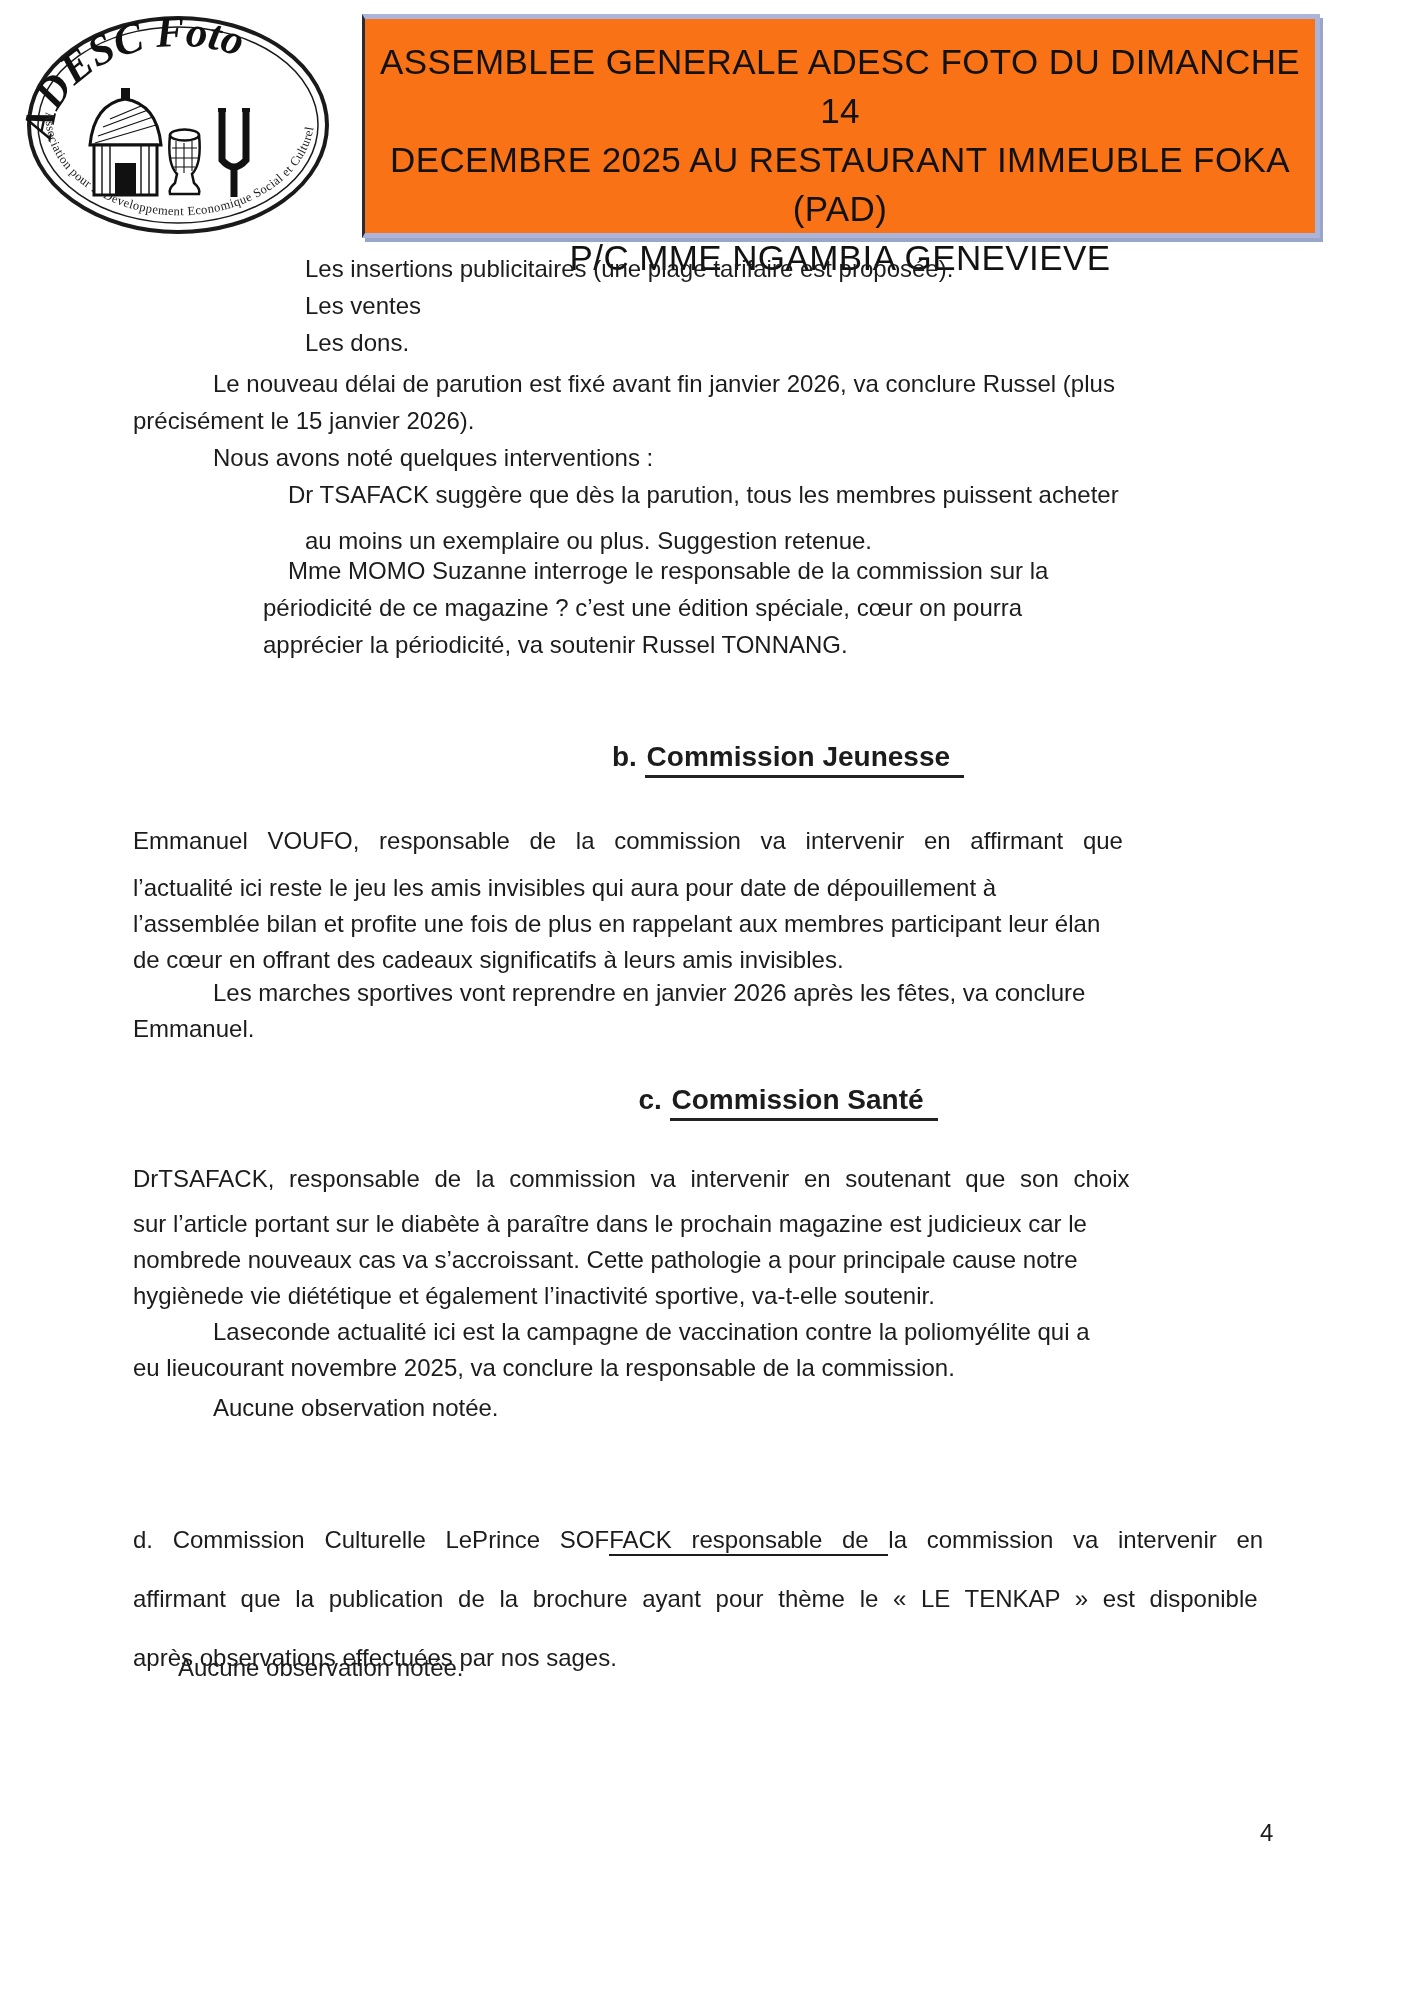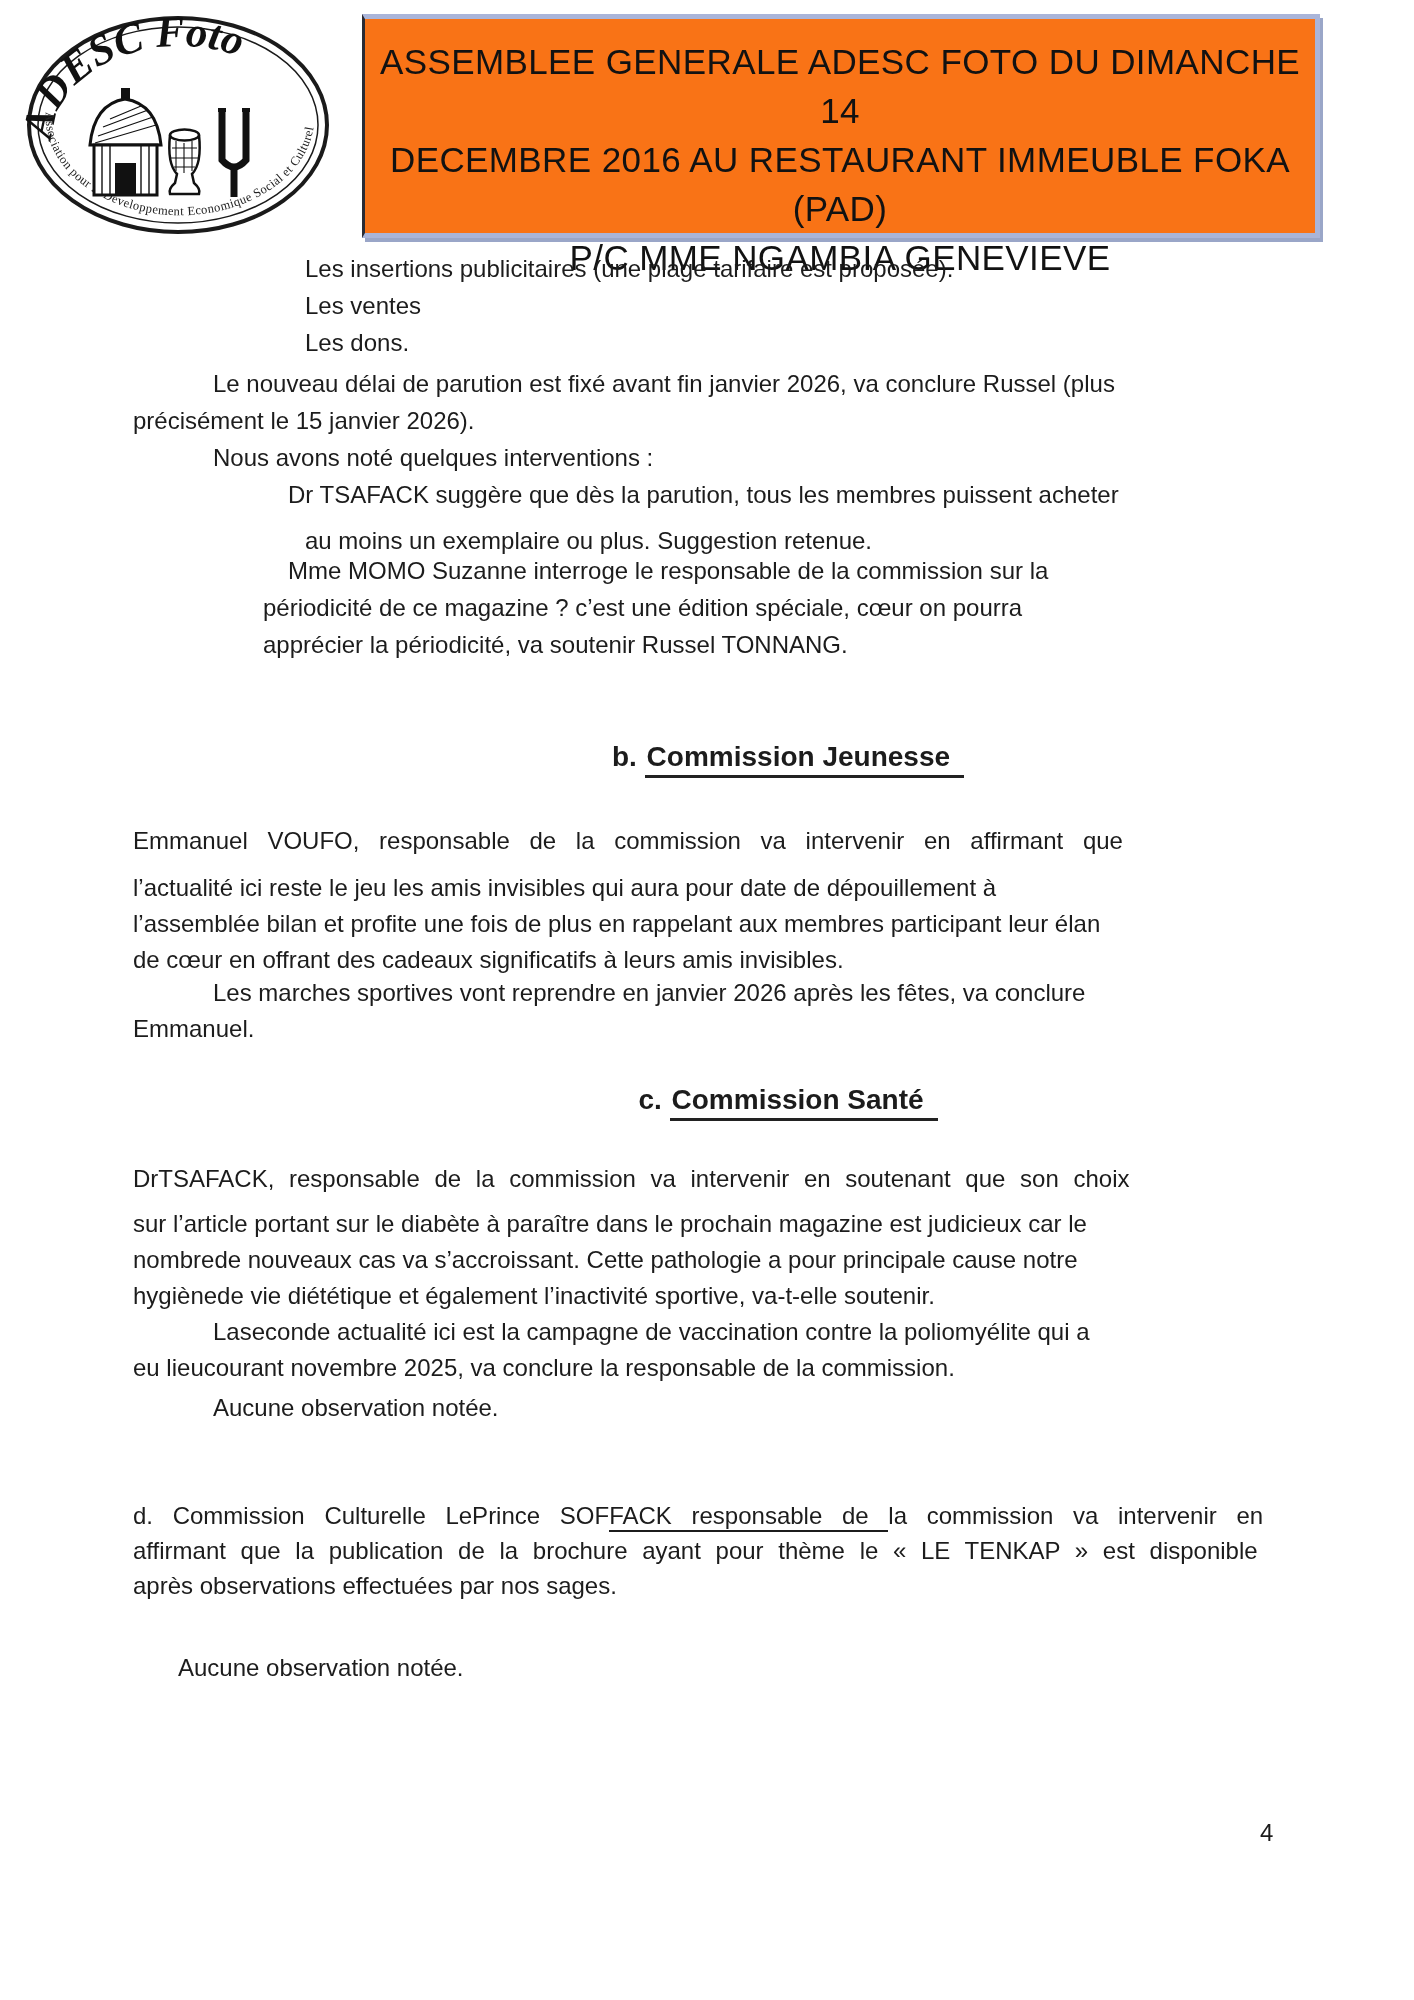--- a/index.html
+++ b/index.html
@@ -28,21 +28,21 @@
     padding-top:18px;
     font-size:35px;
     line-height:49px;
     color:#121212;
     letter-spacing:.4px;
   }
   
   .block{position:absolute;left:133px;width:1240px;font-size:24px;}
   .block .line{line-height:36px;white-space:nowrap;}
   .block-a .line{line-height:37px;}
-  .block-e .line{line-height:35px;}
+  .block-e .line{line-height:35px;margin-top:24px;}
   .ind{padding-left:80px;}
   .ind2{padding-left:45px;}
   .li1{padding-left:155px;}
   .li1b{padding-left:130px;}
   .li2{padding-left:172px;}
   .g4{margin-top:4px;}
   .g8{margin-top:9px;}
   .g9{margin-top:9px;}
   .g11{margin-top:11px;}
   .gm3{margin-top:-3px;}
@@ -102,21 +102,21 @@
 
     <g stroke="#111" fill="none">
       <path d="M 198 96 L 198 146 Q 210 160 222 146 L 222 96" stroke-width="7"></path>
       <path d="M 210 156 L 210 183" stroke-width="7"></path>
       <path d="M 194 96 H 202 M 218 96 H 226" stroke-width="4"></path>
     </g>
   </svg>
 
   <div class="banner">
     <div class="banner-line">ASSEMBLEE GENERALE ADESC FOTO DU DIMANCHE 14</div>
-    <div class="banner-line">DECEMBRE 2016 AU RESTAURANT IMMEUBLE FOKA (PAD)</div>
+    <div class="banner-line">DECEMBRE 2025 AU RESTAURANT IMMEUBLE FOKA (PAD)</div>
     <div class="banner-line">P/C MME NGAMBIA GENEVIEVE</div>
   </div>
 
   <div class="block block-a">
       <div class="line li2">Les insertions publicitaires (une plage tarifaire est proposée).</div>
       <div class="line li2">Les ventes</div>
       <div class="line li2">Les dons.</div>
       <div class="line ind g4">Le nouveau délai de parution est fixé avant fin janvier 2026, va conclure Russel (plus</div>
       <div class="line">précisément le 15 janvier 2026).</div>
       <div class="line ind">Nous avons noté quelques interventions :</div>

